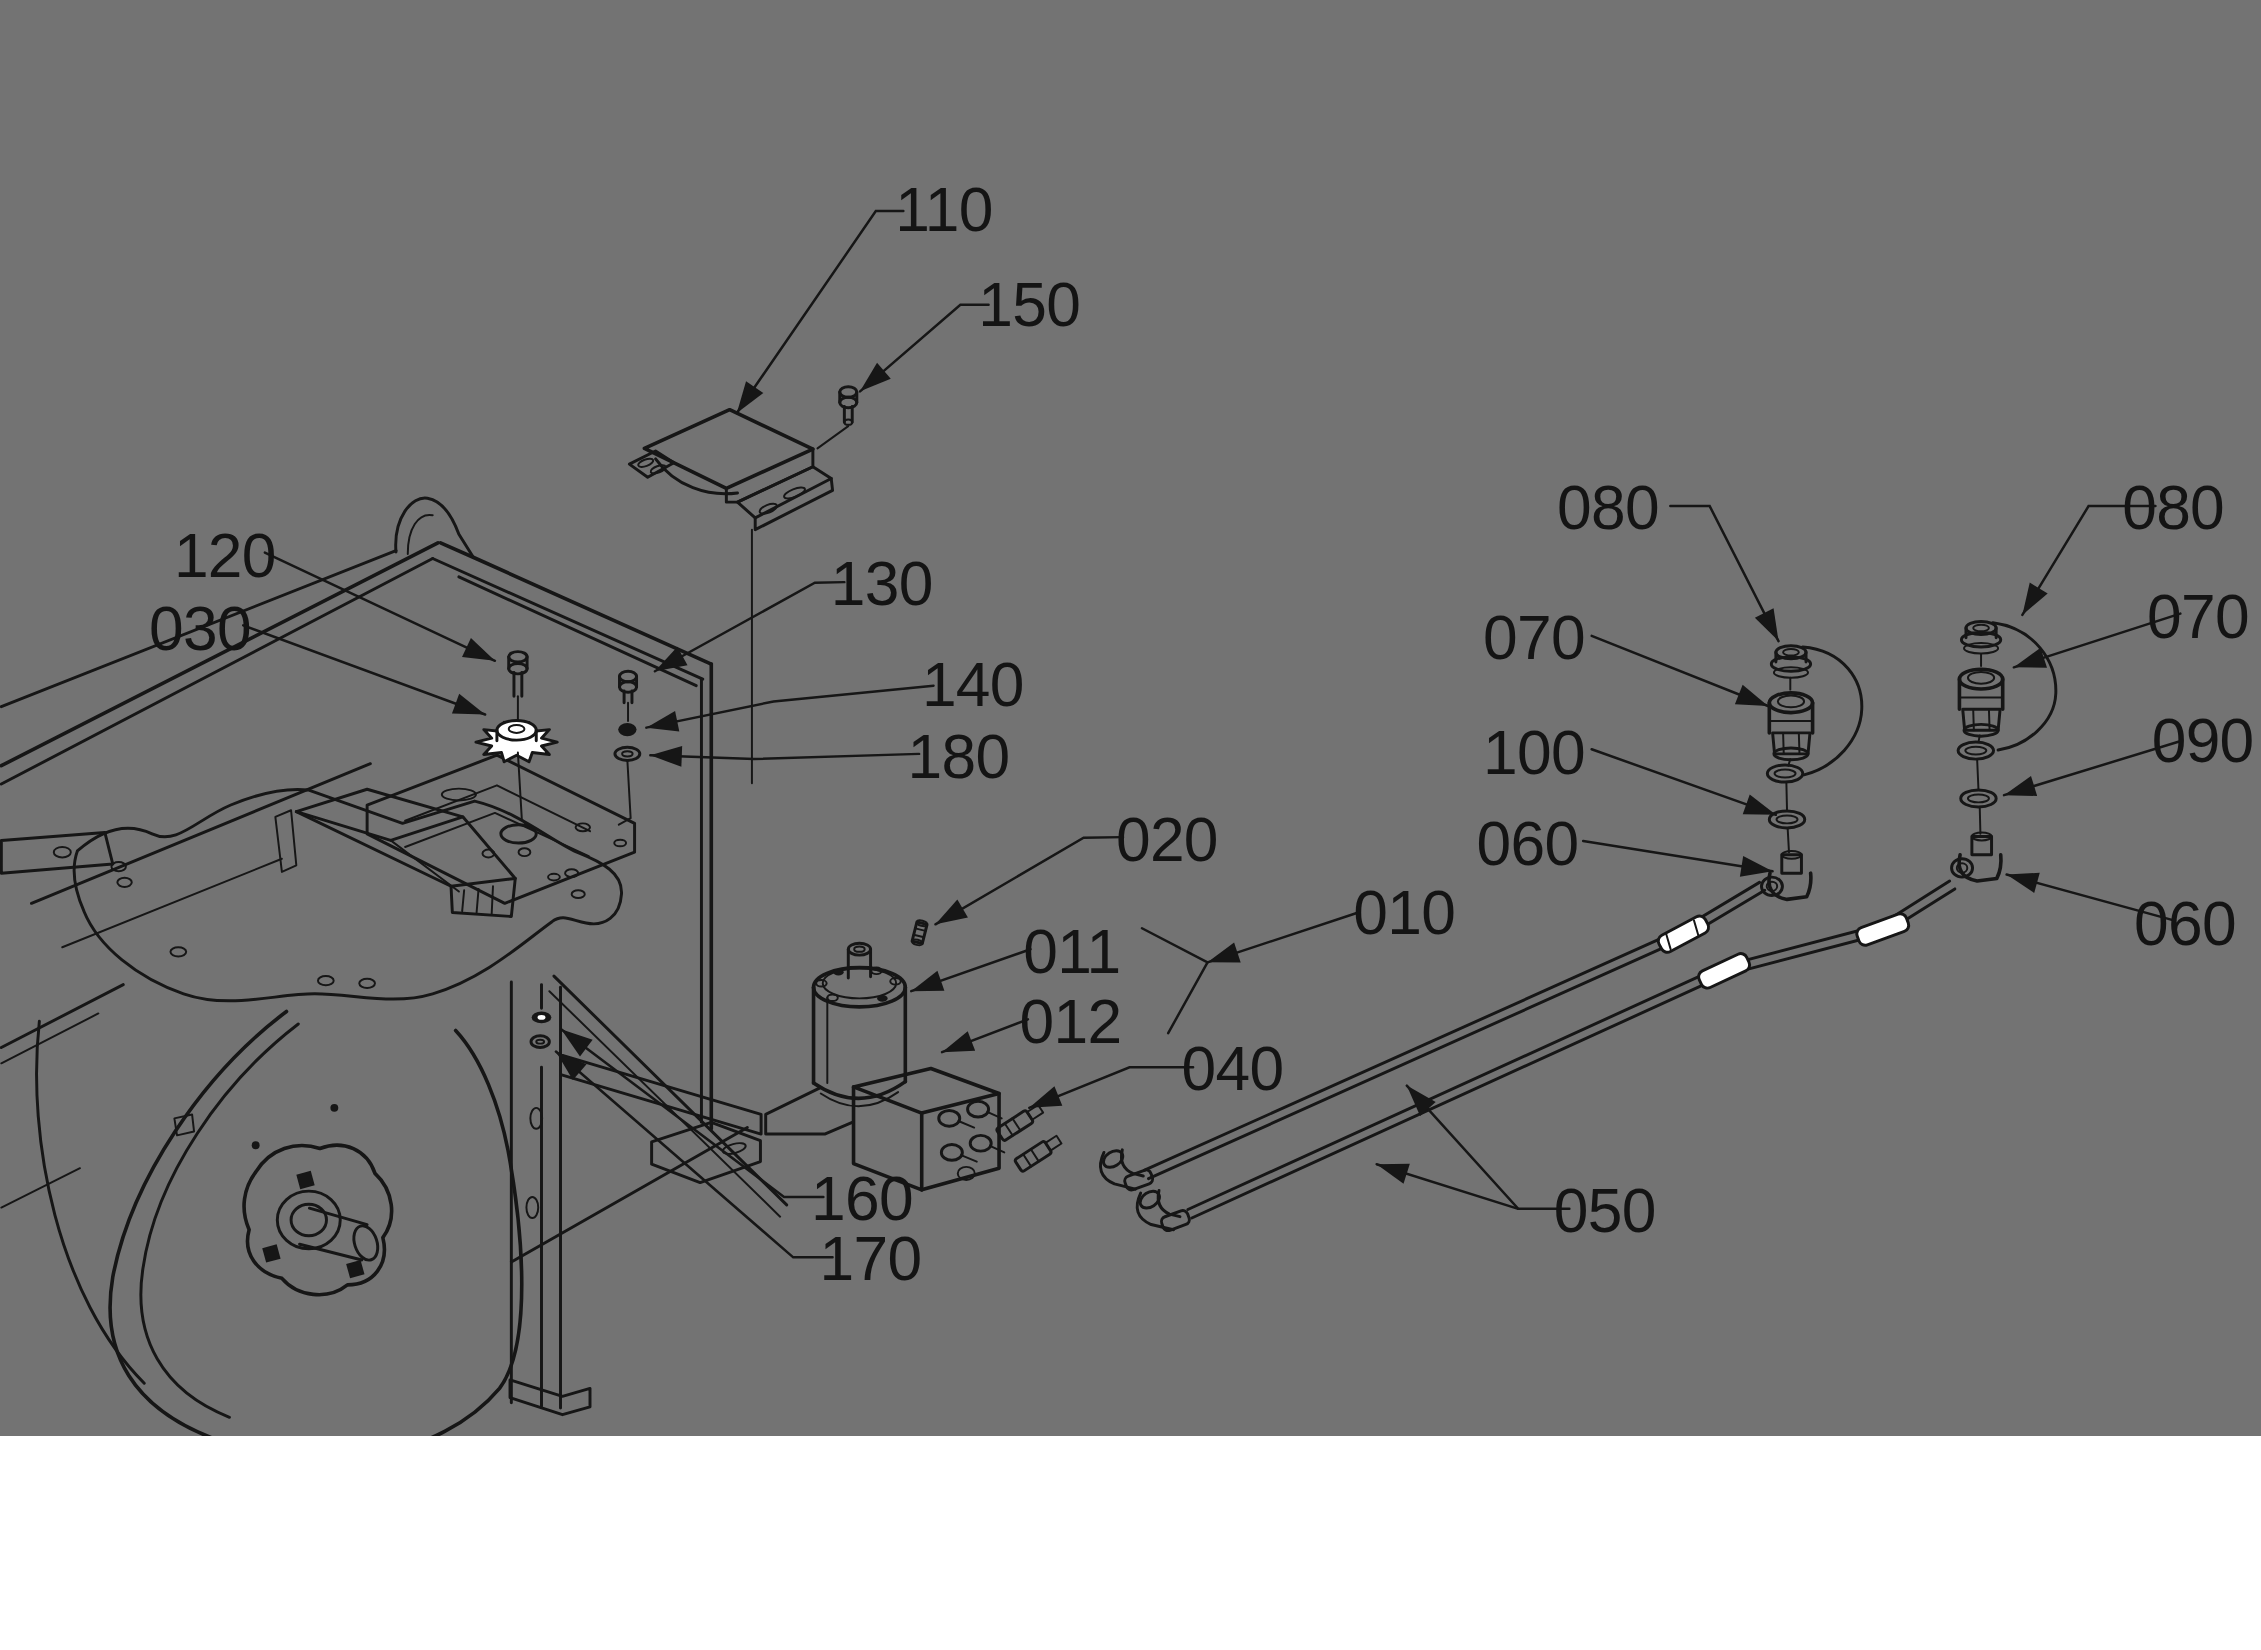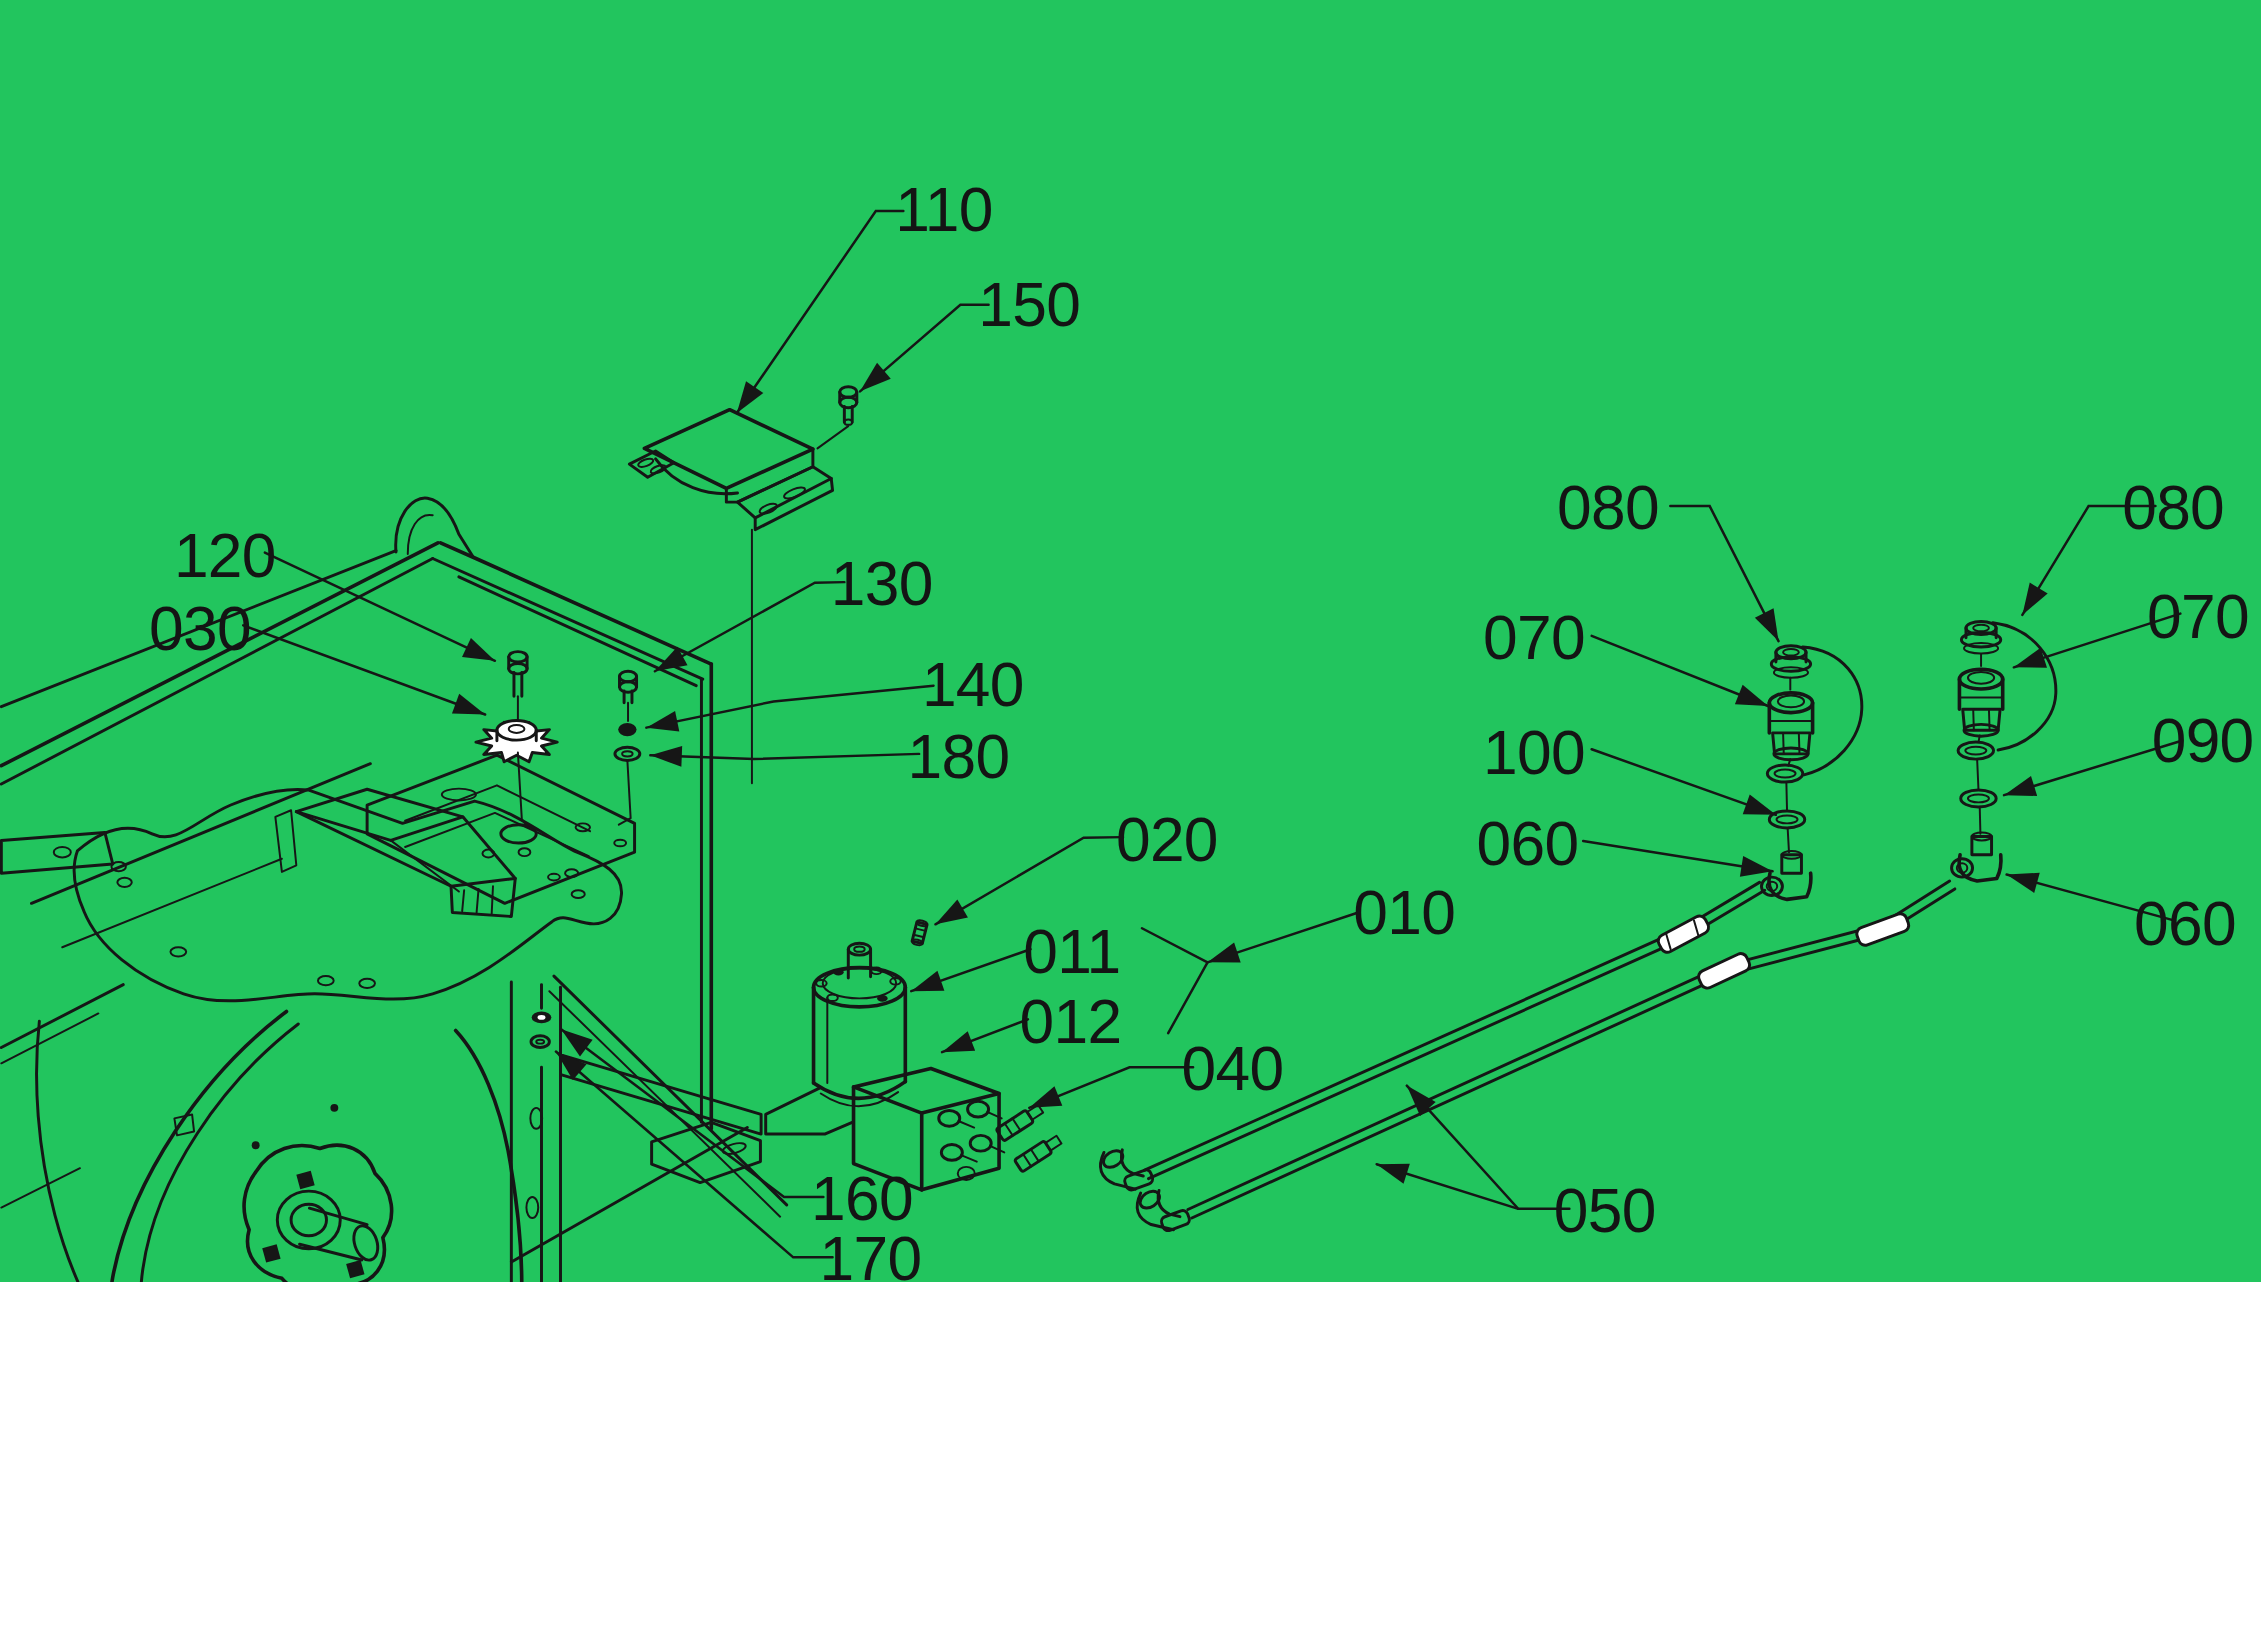--- a/index.html
+++ b/index.html
@@ -1,16 +1,16 @@
 <!DOCTYPE html>
 <html style="font-size:10.5px"><head>
 <meta charset="utf-8">
 <style>
   html,body{margin:0;padding:0;background:#ffffff;}
-  .page{width:2261px;height:1282px;position:relative;background:#22c55e;overflow:hidden;}
+  .page{width:2261px;height:1436px;position:relative;background:#737373;overflow:hidden;}
   svg{display:block;}
   .callout{font-family:"Liberation Sans","DejaVu Sans",sans-serif;font-size:95px;fill:#141414;letter-spacing:-1px;}
   .ln{stroke:#161616;fill:none;stroke-linecap:round;stroke-linejoin:round;}
   .w5{stroke-width:5.5;} .w4{stroke-width:4.5;} .w3{stroke-width:3;}
   .leader{stroke:#161616;stroke-width:3.8;fill:none;stroke-linecap:round;}
   .fill{fill:#161616;stroke:none;}
   .wh{fill:#ffffff;}
 </style>
 </head>
 <body>

